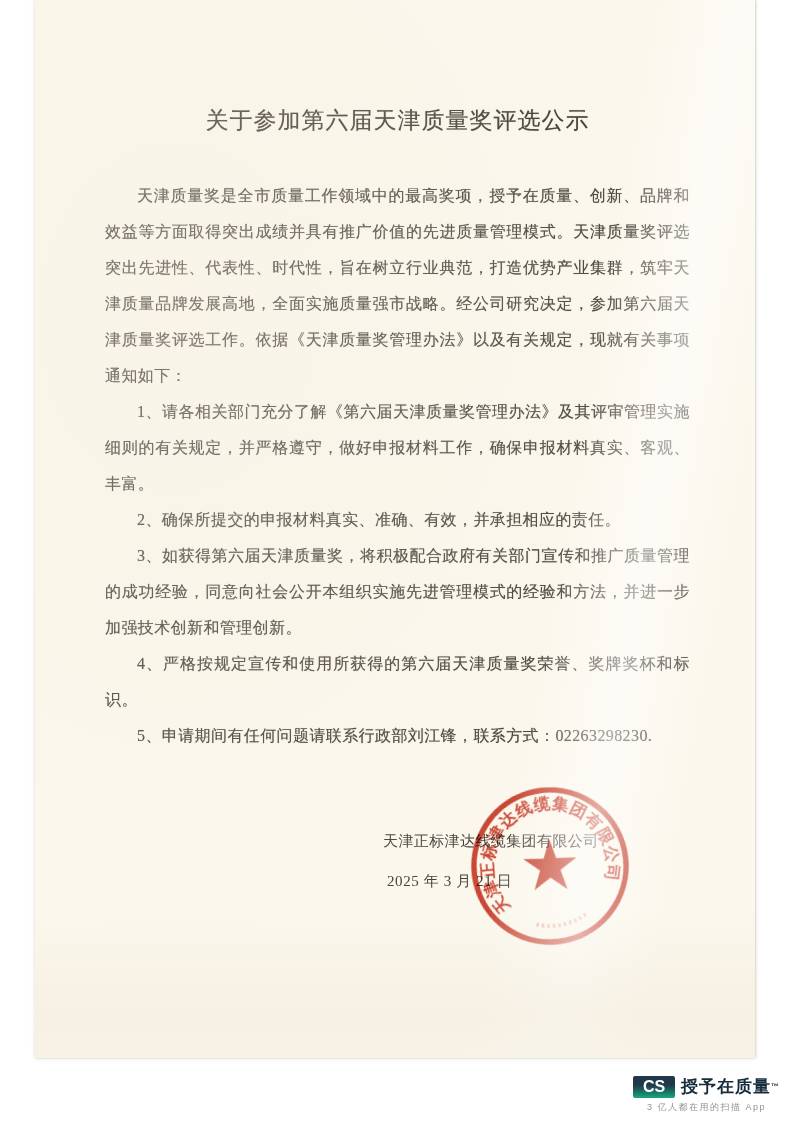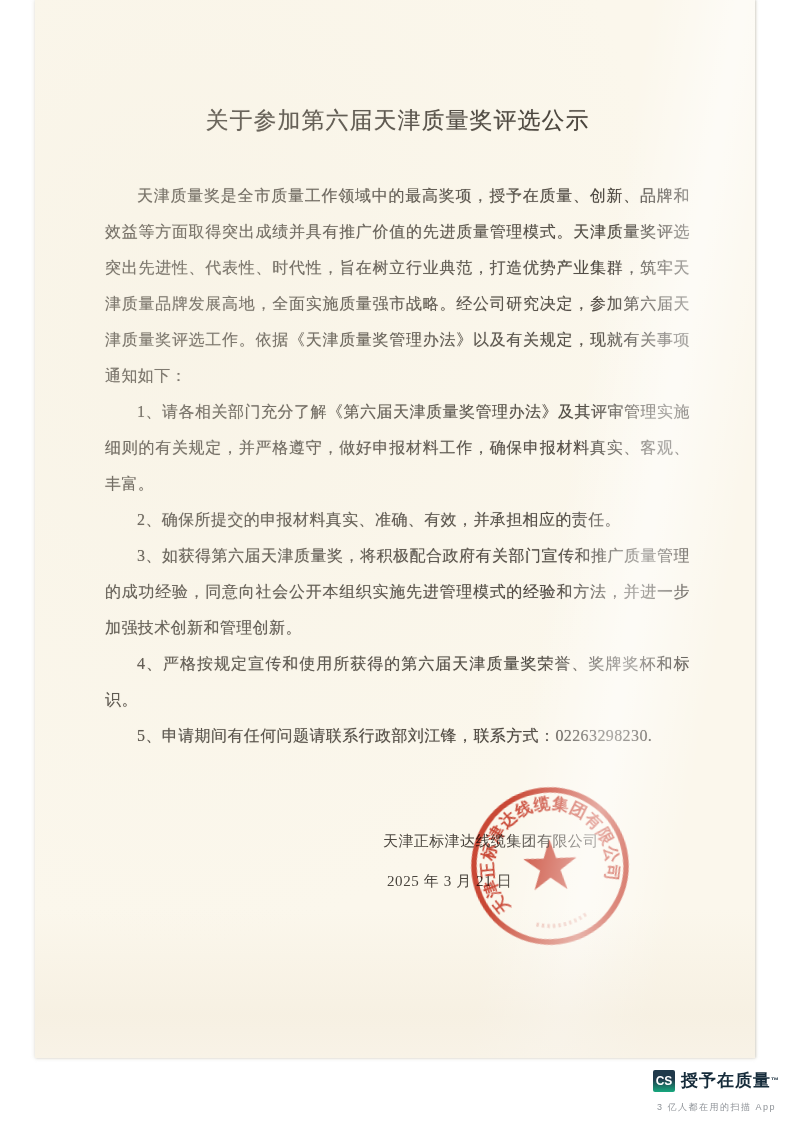--- a/index.html
+++ b/index.html
@@ -76,33 +76,33 @@
   }
 
   
   .watermark {
     position:absolute; right:14px; bottom:9px;
     font-family:"Liberation Sans","DejaVu Sans",sans-serif;
     text-align:center;
   }
   .wm-row { display:flex; align-items:center; justify-content:flex-end; gap:6px; }
   .wm-logo {
-    width:22px; height:22px; border-radius:2px;
+    width:42px; height:22px; border-radius:2px;
     background:linear-gradient(to bottom, #20394a 42%, #17a87e 100%);
-    color:#ffffff; font-weight:bold; font-size:12px;
+    color:#ffffff; font-weight:bold; font-size:16px;
     display:flex; align-items:center; justify-content:center;
     letter-spacing:0;
   }
   .wm-name {
     font-size:17px; font-weight:bold; color:#152b3a; letter-spacing:1px;
     line-height:22px;
   }
   .wm-tm { font-size:8px; color:#152b3a; vertical-align:top; font-weight:bold; }
   .wm-tagline {
-    margin-top:9px;
+    margin-top:3px;
     font-size:9px; color:#8f9398; letter-spacing:1.5px;
   }
 </style>
 </head>
 <body>
 
 <div class="paper">
   <div class="content">
     <h1 class="doc-title">关于参加第六届天津质量奖评选公示</h1>
     <div class="doc-body">

